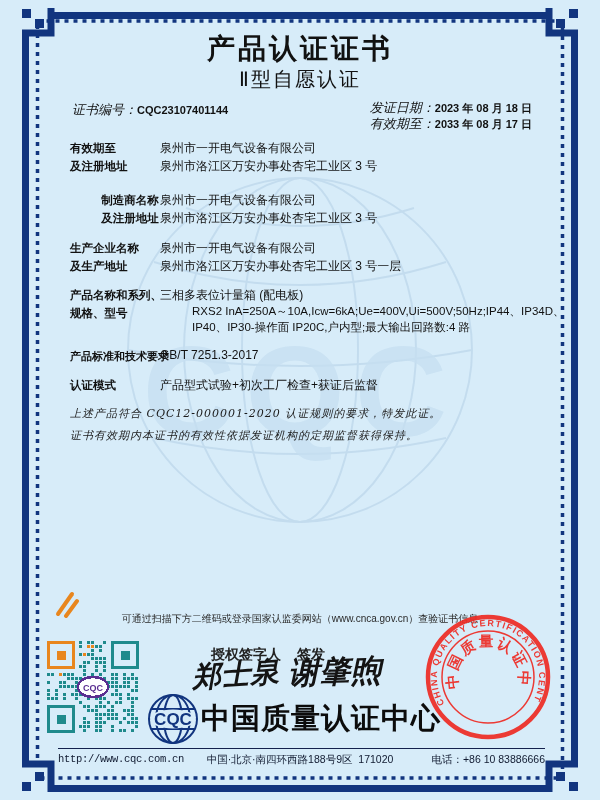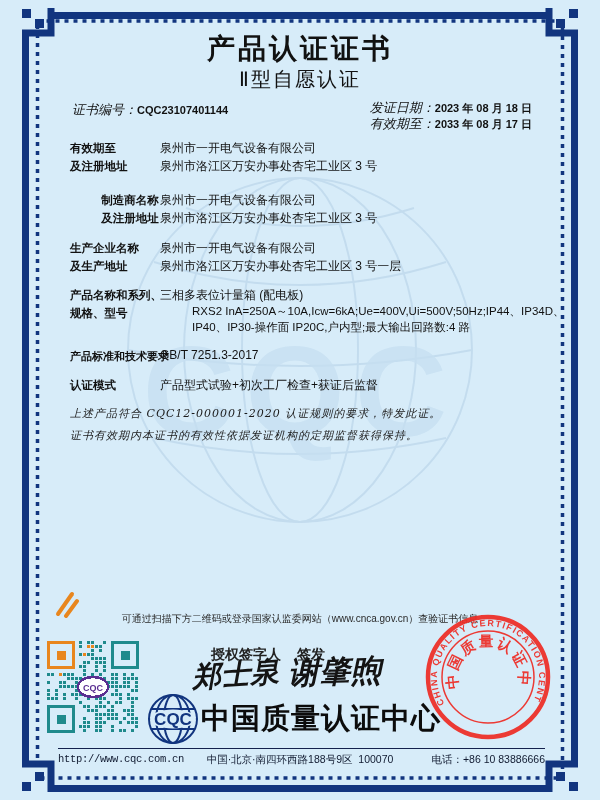--- a/index.html
+++ b/index.html
@@ -380,16 +380,16 @@
     <text font-size="9" font-weight="bold" fill="#ee2b24" letter-spacing="1.4" font-family="Liberation Sans, sans-serif">
       <textPath href="#ringPath" startOffset="0">CHINA  QUALITY  CERTIFICATION  CENTRE</textPath>
     </text>
     <text font-size="14.5" font-weight="bold" fill="#ee2b24" letter-spacing="2.5">
       <textPath href="#innerPath" startOffset="2">中国质量认证中心</textPath>
     </text>
   </svg>
 
   <div id="footer-rule" class="abs content"></div>
   <div id="footer-url" class="abs content footer-text">http://www.cqc.com.cn</div>
-  <div id="footer-addr" class="abs content footer-text">中国·北京·南四环西路188号9区  100070</div>
+  <div id="footer-addr" class="abs content footer-text">中国·北京·南四环西路188号9区  171020</div>
   <div id="footer-phone" class="abs content footer-text">电话：+86 10 83886666</div>
 
 </div>
 
 </body></html>

